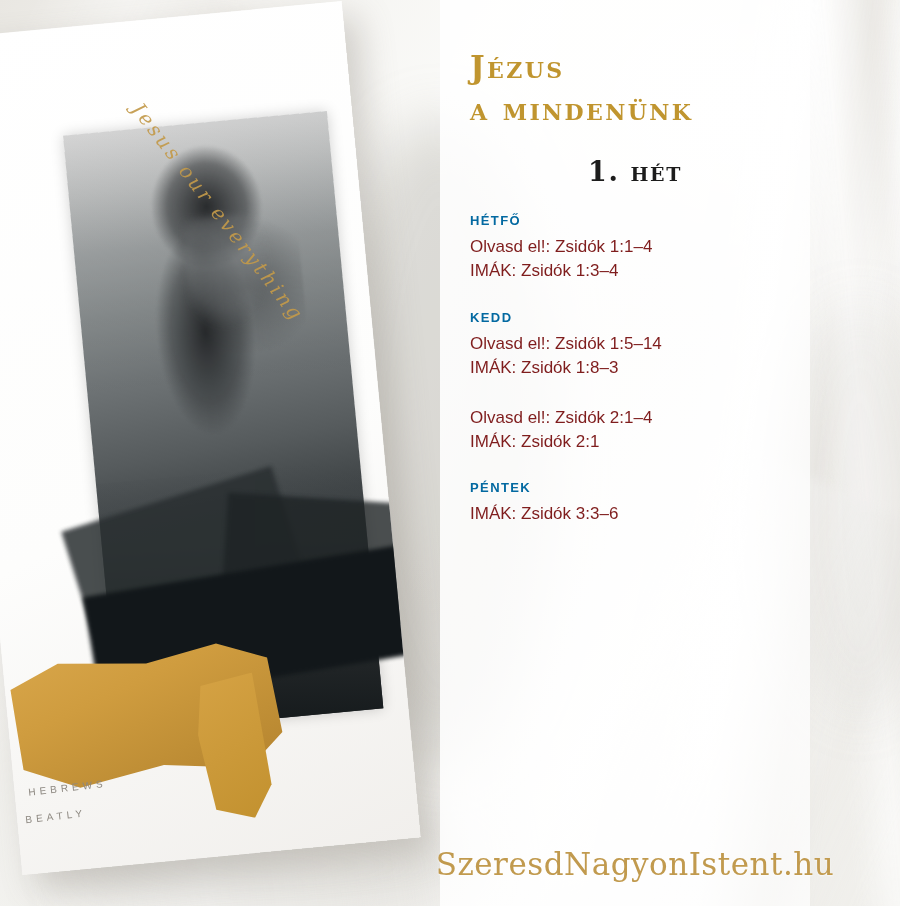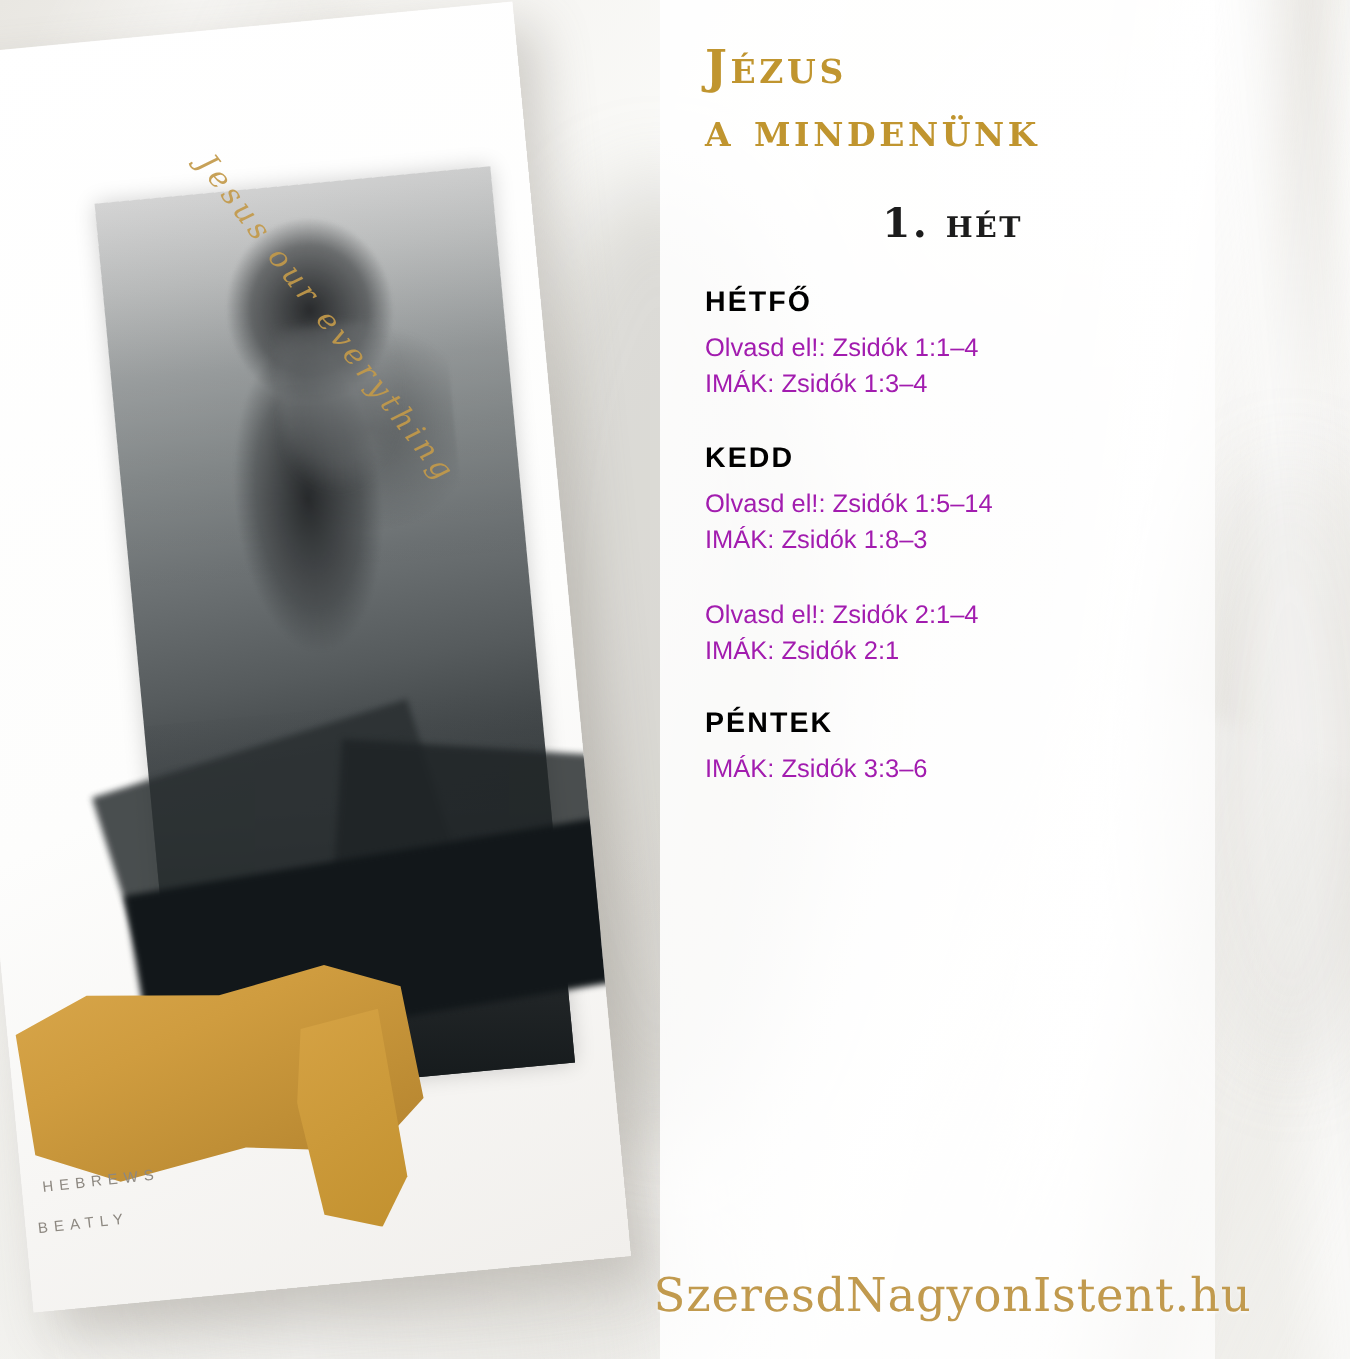--- a/index.html
+++ b/index.html
@@ -173,21 +173,21 @@
 
   
   .content {
     position: absolute;
     left: 470px;
     top: 0;
     width: 330px;
     height: 906px;
   }
   .title {
-    margin-top: 24px;
+    margin-top: 46px;
     font-family: "DejaVu Serif", serif;
     font-weight: bold;
     font-size: 31px;
     letter-spacing: 2.4px;
     line-height: 1.36;
     color: #c0952f;
     font-variant: small-caps;
     text-transform: none;
   }
   .title .ln { display: block; }
@@ -196,30 +196,30 @@
     font-family: "DejaVu Serif", serif;
     font-weight: bold;
     font-size: 27px;
     letter-spacing: 1.6px;
     color: #1c1c1c;
     font-variant: small-caps;
     text-align: center;
   }
   .day-block { margin-top: 26px; }
   .day-name {
-    font-size: 19px;
+    font-size: 13px;
     font-weight: bold;
     letter-spacing: 1.4px;
-    color: #000000;
+    color: #0369a1;
     margin-bottom: 7px;
   }
   .day-line {
     font-size: 17px;
     line-height: 1.42;
-    color: #a21caf;
+    color: #7f1d1d;
   }
   .site {
     position: absolute;
     left: -250px;
     top: 846px;
     width: 830px;
     text-align: center;
     font-family: "DejaVu Serif", serif;
     font-size: 31px;
     letter-spacing: 0.5px;

